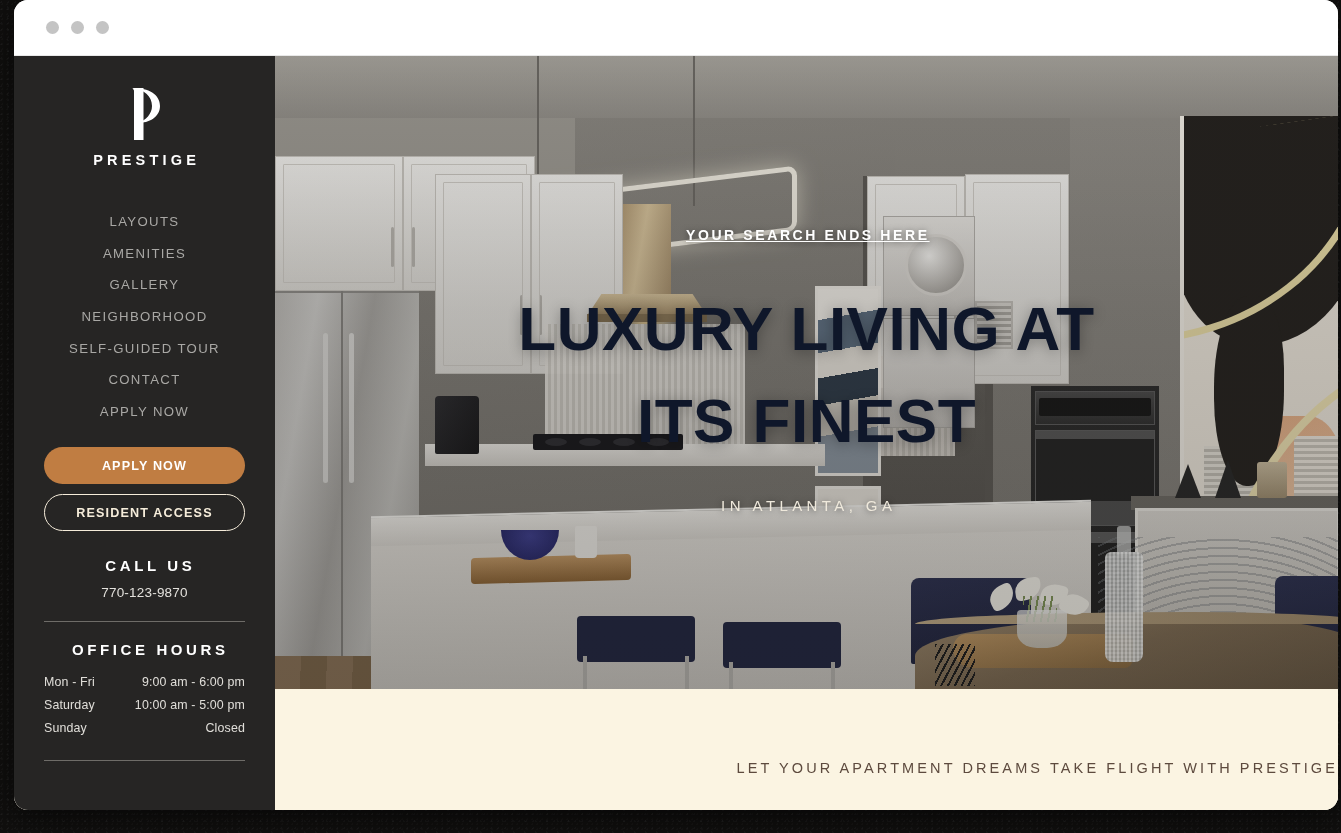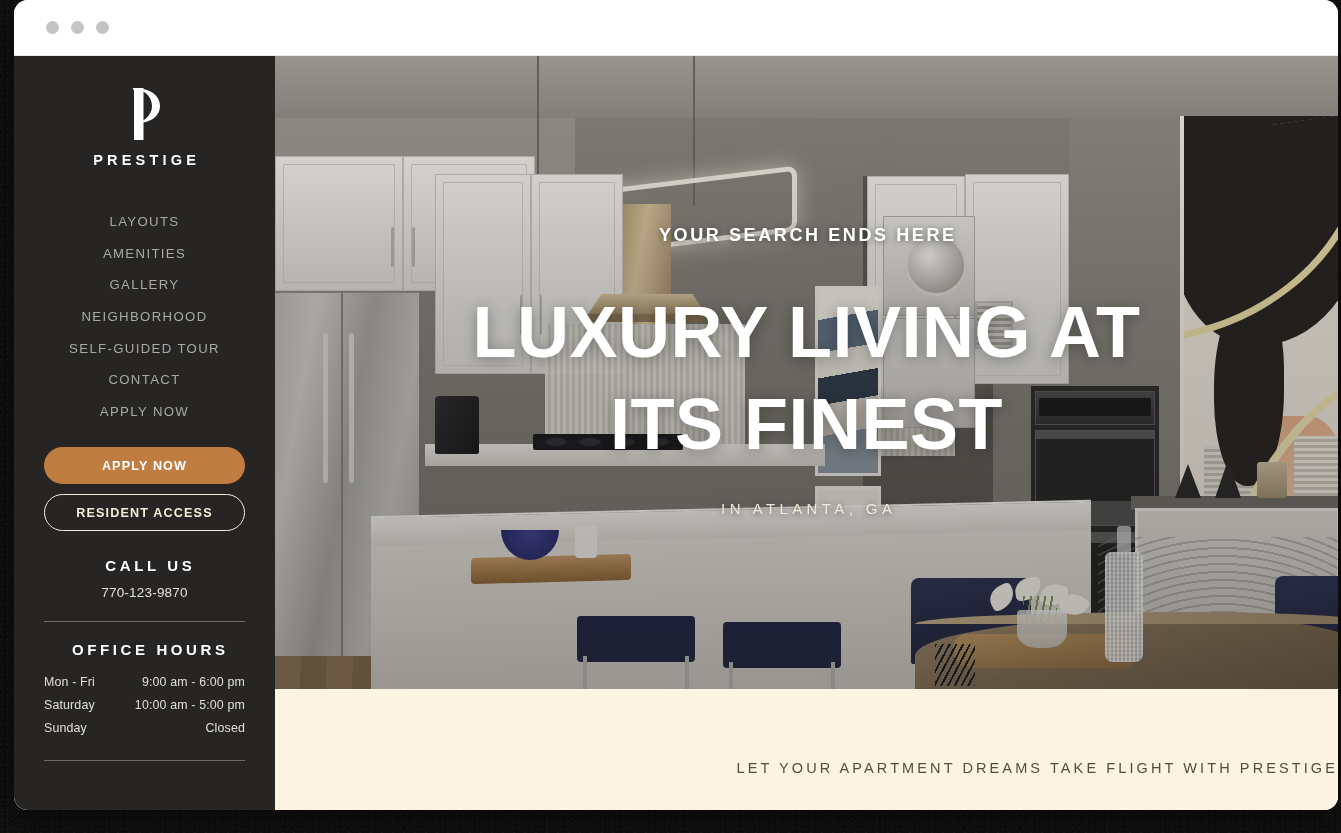--- a/index.html
+++ b/index.html
@@ -527,33 +527,34 @@
 
   
   #hero-copy {
     position:absolute; inset:0;
     display:flex; flex-direction:column;
     align-items:center; justify-content:center;
     text-align:center;
     padding-bottom: 4px;
   }
   #hero-eyebrow {
-    font-size:18px;
+    font-size:14px;
     font-weight:700;
     letter-spacing:2.6px;
     color:#ffffff;
     text-shadow: 0 1px 6px rgba(0,0,0,0.5);
     margin-bottom: 40px;
     text-indent:2.6px;
+    text-decoration:underline;
   }
   #hero-title {
-    font-size:72px;
+    font-size:62px;
     line-height:92px;
     font-weight:700;
-    color:#ffffff;
+    color:#0f172a;
     letter-spacing:0.5px;
     text-shadow: 0 2px 14px rgba(0,0,0,0.32);
     max-width: 760px;
   }
   #hero-sub {
     margin-top: 30px;
     font-size:15px;
     letter-spacing:4.4px;
     color:#efe9dc;
     text-shadow: 0 1px 6px rgba(0,0,0,0.55);

